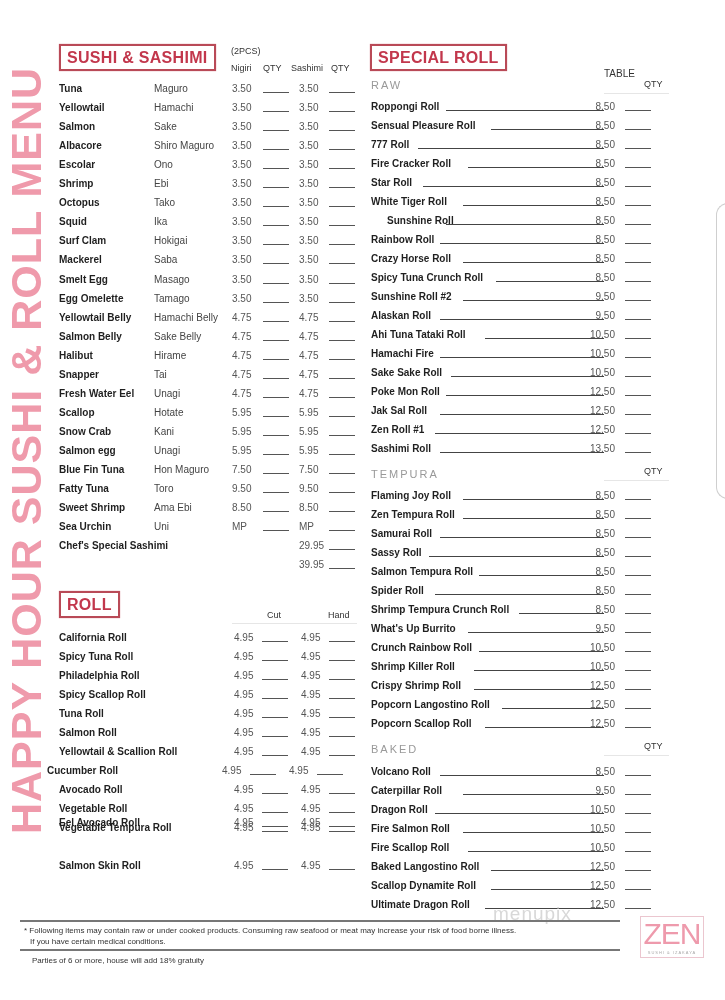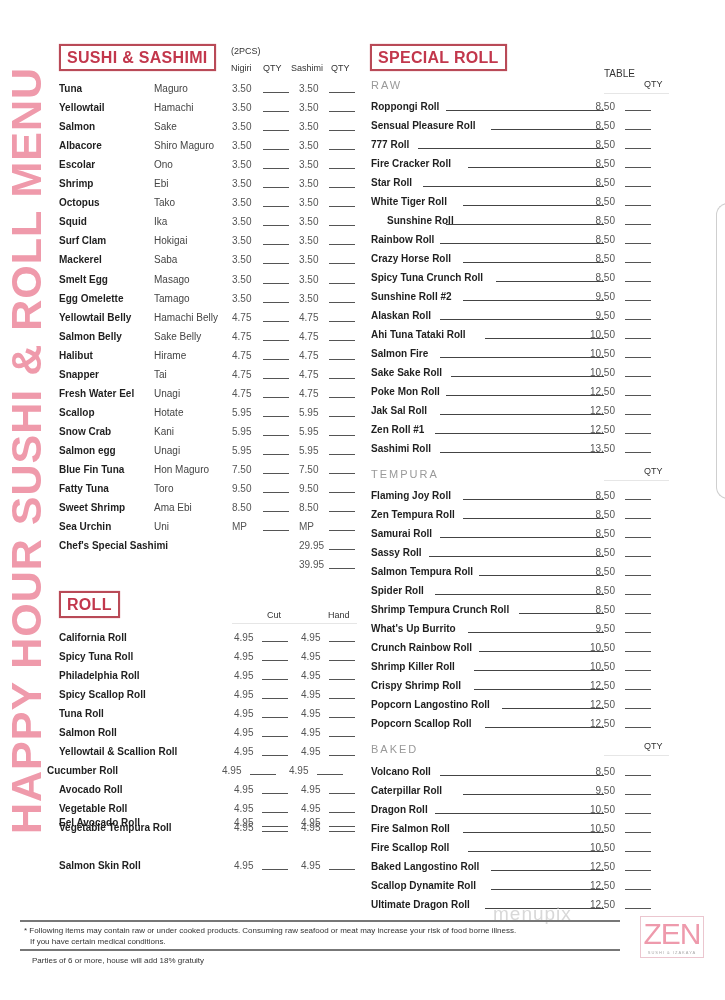--- a/index.html
+++ b/index.html
@@ -455,21 +455,21 @@
       <span class="price">9.50</span>
       <span class="qty-line"></span>
     </div>
     <div class="sp-row" style="left:371px; top:325px; width:300px;">
       <span class="en" style="left:0;">Ahi Tuna Tataki Roll</span>
       <span class="lead" style="left:114px; width:119px;"></span>
       <span class="price">10.50</span>
       <span class="qty-line"></span>
     </div>
     <div class="sp-row" style="left:371px; top:344px; width:300px;">
-      <span class="en" style="left:0;">Salmon Fire</span>
+      <span class="en" style="left:0;">Hamachi Fire</span>
       <span class="lead" style="left:69.19999999999999px; width:163.8px;"></span>
       <span class="price">10.50</span>
       <span class="qty-line"></span>
     </div>
     <div class="sp-row" style="left:371px; top:363px; width:300px;">
       <span class="en" style="left:0;">Sake Sake Roll</span>
       <span class="lead" style="left:80.39999999999999px; width:152.60000000000002px;"></span>
       <span class="price">10.50</span>
       <span class="qty-line"></span>
     </div>

